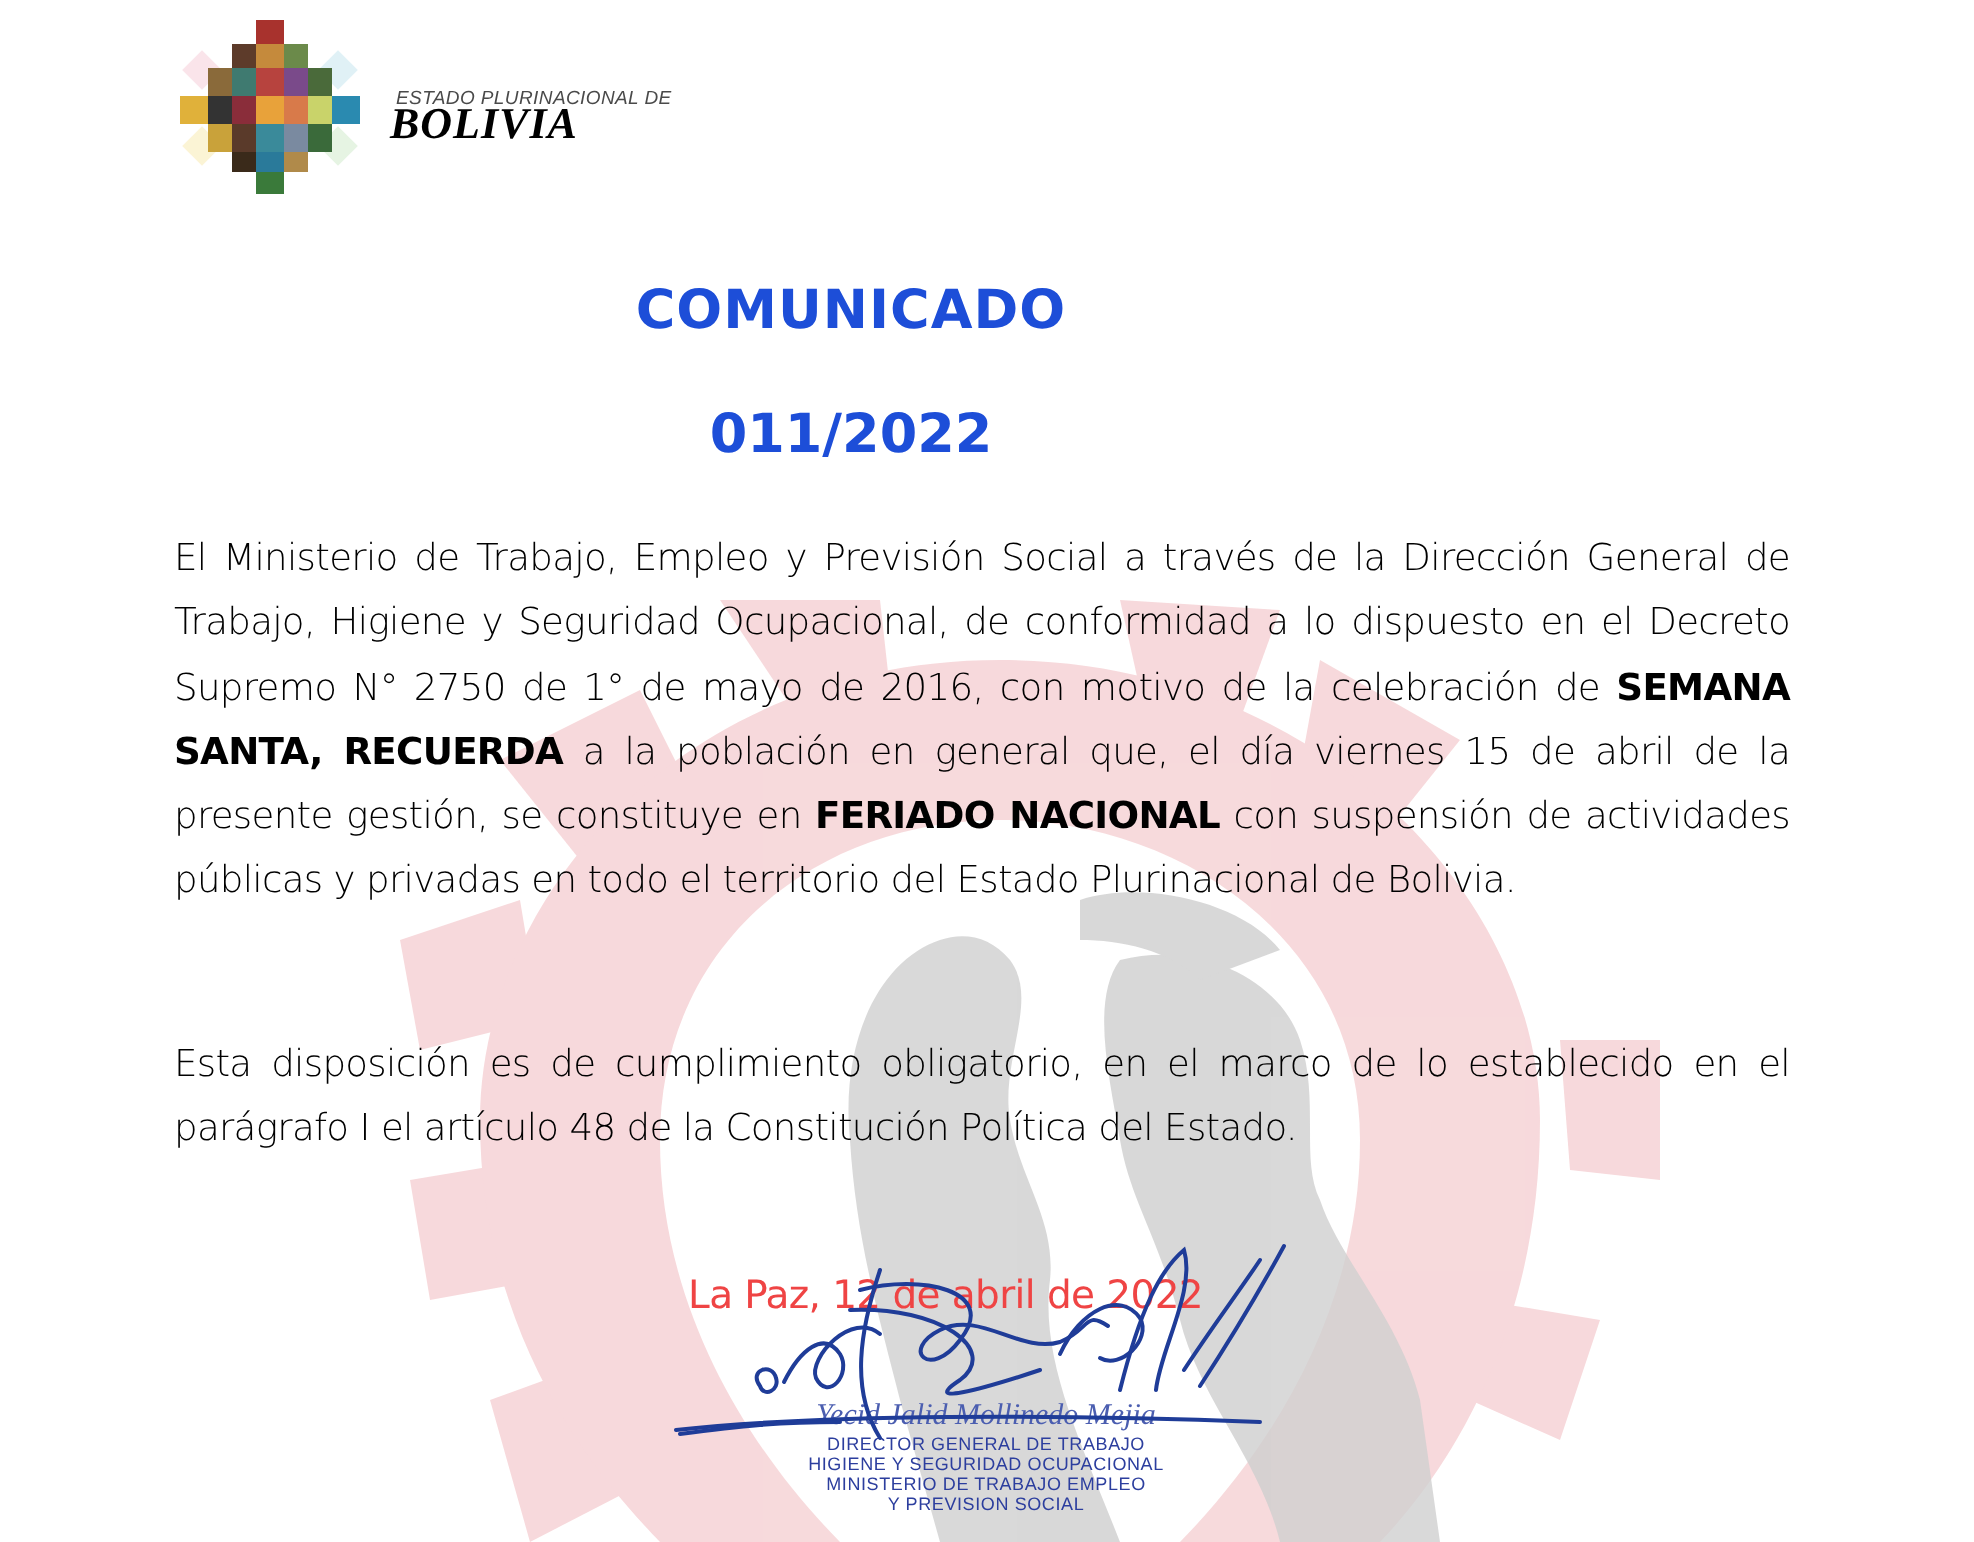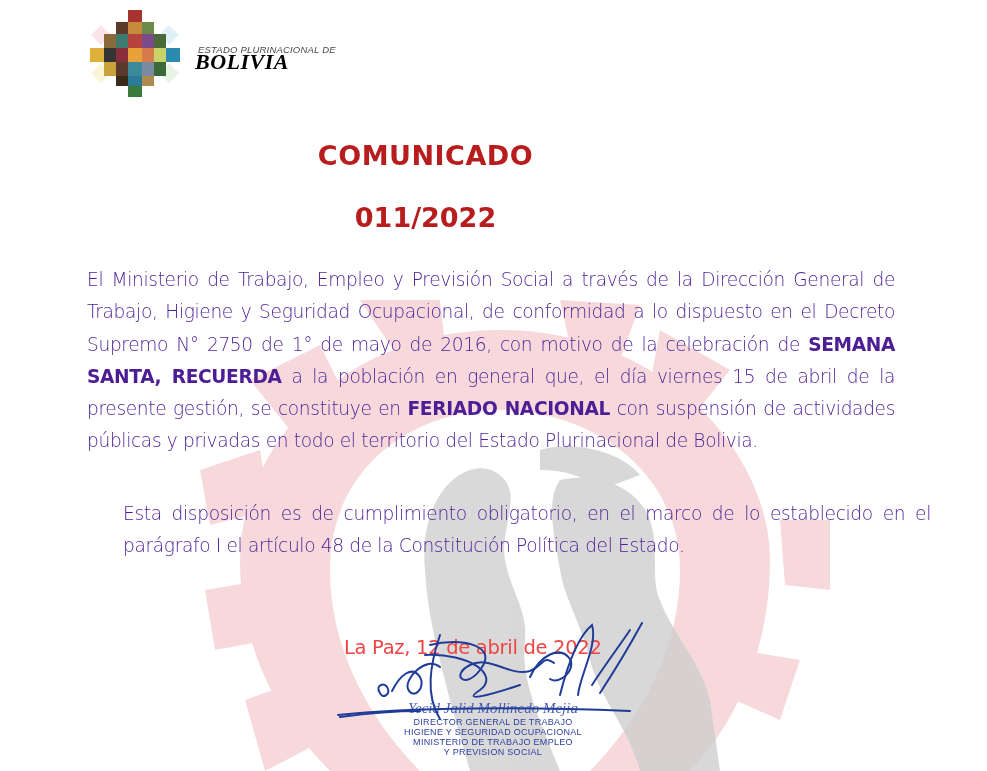--- a/index.html
+++ b/index.html
@@ -20,32 +20,32 @@
       position: absolute; left: 107px; top: 43px; font-family: "Liberation Serif", serif;
       font-weight: bold; font-size: 22px; letter-spacing: 0.5px; color: #000000; line-height: 1;
     }
     .ministerio {
       position: absolute; left: 258px; top: 41px; font-family: "Liberation Sans", sans-serif;
       font-size: 12.5px; line-height: 16px; color: #3a3a3a;
     }
     
     .title {
       position: absolute; left: 0; width: 851px; text-align: center;
-      font-family: "DejaVu Sans", sans-serif; font-weight: bold; font-size: 27px; color: #b91c1c;
+      font-family: "DejaVu Sans", sans-serif; font-weight: bold; font-size: 27px; color: #1d4ed8;
     }
     .title.t1 { top: 140px; letter-spacing: 0.5px; }
     .title.t2 { top: 181px; margin-top: 21px; }
     
     .body-text {
       position: absolute; left: 87px; width: 808px;
       font-family: "DejaVu Sans", sans-serif; font-size: 18.6px; line-height: 32.3px;
-      text-align: justify; color: #4c1d95; font-weight: 300;
+      text-align: justify; color: #000000; font-weight: 300;
     }
     .p1 { top: 264px; letter-spacing: -0.35px; }
-    .p2 { top: 498px; letter-spacing: -0.35px; margin-left: 36px; }
+    .p2 { top: 517px; letter-spacing: -0.35px; }
     .body-text b { font-weight: bold; }
     .place-date {
       position: absolute; left: 344px; top: 636px; font-size: 19.5px;
       font-family: "DejaVu Sans", sans-serif; color: #ef4444; letter-spacing: -0.3px;
     }
     .stamp {
       position: absolute; left: 398px; top: 712px; width: 190px; text-align: center;
       font-family: "Liberation Sans", sans-serif; font-size: 9px; line-height: 10px;
       color: #2c3e9e; letter-spacing: 0.3px;
     }

